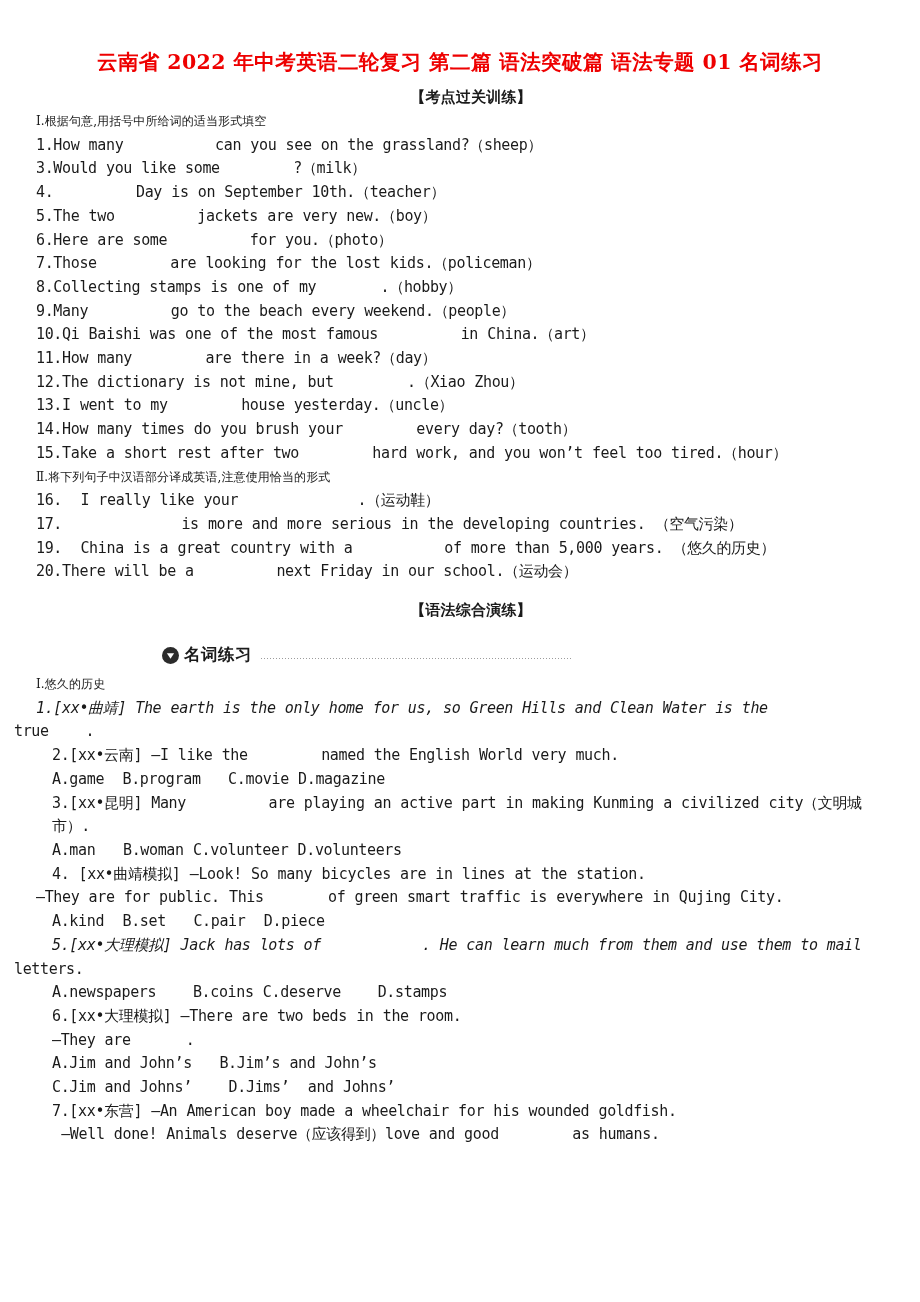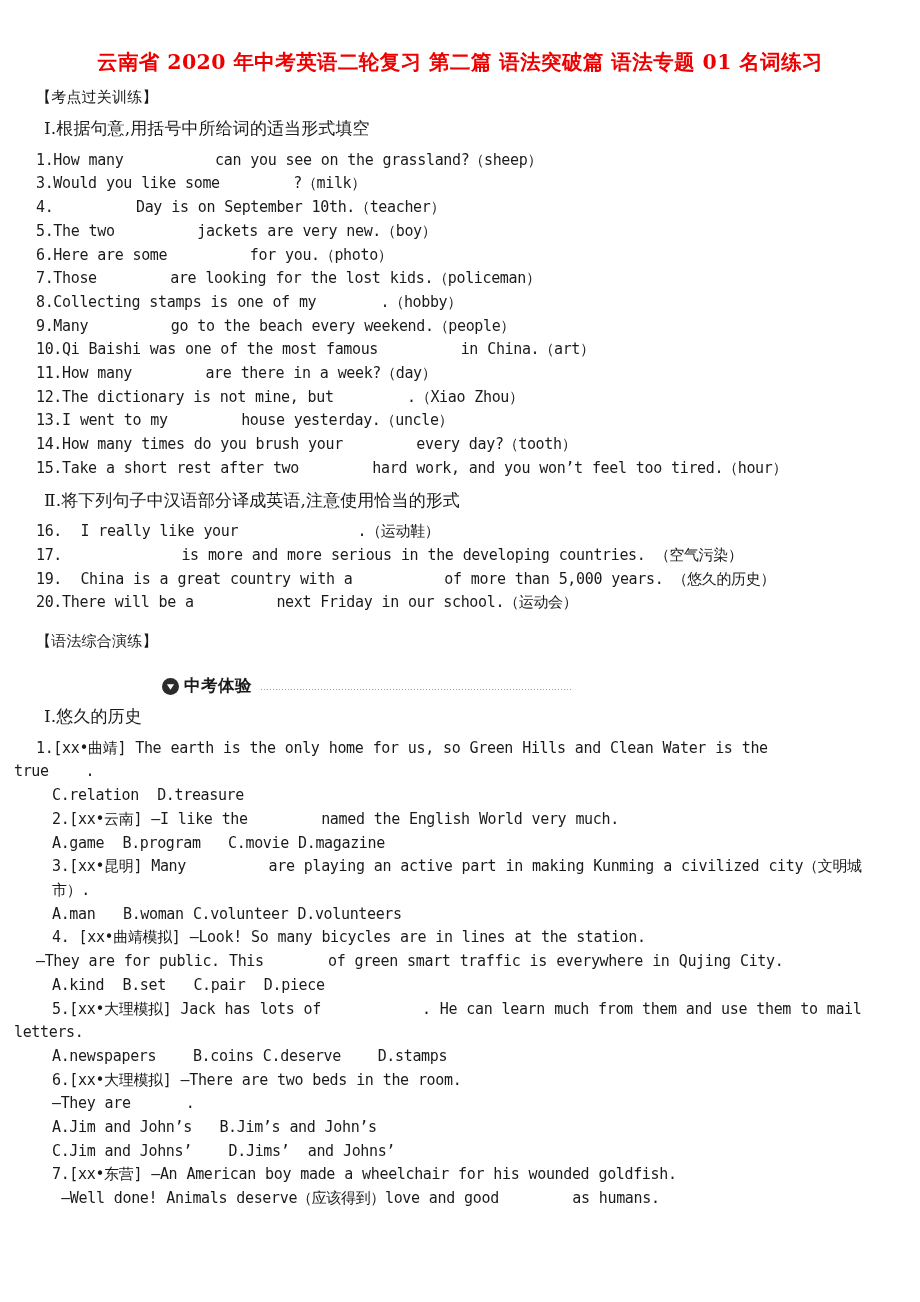--- a/index.html
+++ b/index.html
@@ -40,30 +40,31 @@
   
   .content {
     padding-left: 36px;
     padding-right: 26px;
     margin-top: 9px;
   }
 
   .sec-head {
     font-size: 15px;
     line-height: 24px;
-    margin: 0 0 1px 0;
+    margin: 0 0 1px 12px;
     letter-spacing: 0.2px;
     font-family: "DejaVu Serif", "Liberation Serif", serif;
-    font-weight: normal;
+    font-weight: bold;
+    text-align: center;
   }
 
   .part-head {
-    font-size: 17px;
+    font-size: 12px;
     line-height: 23.7px;
-    margin: 8px;
+    margin: 0;
     letter-spacing: 0.1px;
     font-family: "DejaVu Serif", "Liberation Serif", serif;
   }
 
   
   .q {
     font-size: 15px;
     line-height: 23.7px;
     margin: 0;
     white-space: pre-wrap;
@@ -72,20 +73,21 @@
     word-spacing: 0.5px;
   }
   .q.opt { padding-left: 16px; }
   .q.hang { padding-left: 0px; }
   .q.just-outdent {
     text-align: justify;
     text-align-last: left;
     margin-left: -22px;
     padding-left: 38px;
     text-indent: -16px;
+    font-style: italic;
   }
 
   
   .exp-banner {
     display: flex;
     align-items: center;
     margin-top: 22px;
     margin-bottom: 7px;
     padding-left: 126px;
   }
@@ -125,21 +127,21 @@
     opacity: .85;
   }
 
   .gap-block { height: 14px; }
 </style>
 </head>
 <body>
 
 <div class="page">
 
-  <h1 class="doc-title">云南省 2020 年中考英语二轮复习 第二篇 语法突破篇 语法专题 01 名词练习</h1>
+  <h1 class="doc-title">云南省 2022 年中考英语二轮复习 第二篇 语法突破篇 语法专题 01 名词练习</h1>
 
   <div class="content">
 
     <div class="sec-head">【考点过关训练】</div>
 
     <div class="part-head">Ⅰ.根据句意,用括号中所给词的适当形式填空</div>
 
     <div class="q">1.How many          can you see on the grassland?（sheep）</div>
     <div class="q">3.Would you like some        ?（milk）</div>
     <div class="q">4.         Day is on September 10th.（teacher）</div>
@@ -165,29 +167,28 @@
     <div class="gap-block"></div>
 
     <div class="sec-head">【语法综合演练】</div>
 
     <div class="exp-banner">
       <span class="exp-badge">
         <svg width="9" height="9" viewBox="0 0 10 10" aria-hidden="true">
           <polygon points="1,2.4 9,2.4 5,8.6" fill="#ffffff"></polygon>
         </svg>
       </span>
-      <span class="exp-label">中考体验</span>
+      <span class="exp-label">名词练习</span>
       <span class="exp-rule"></span>
     </div>
 
     <div class="part-head">Ⅰ.悠久的历史</div>
 
     <div class="q just-outdent">1.[xx•曲靖] The earth is the only home for us, so Green Hills and Clean Water is the</div>
     <div class="q hang" style="margin-left:-22px;">true    .</div>
-    <div class="q opt">C.relation  D.treasure</div>
 
     <div class="q opt">2.[xx•云南] —I like the        named the English World very much.</div>
     <div class="q opt">A.game  B.program   C.movie D.magazine</div>
 
     <div class="q opt">3.[xx•昆明] Many         are playing an active part in making Kunming a civilized city（文明城市）.</div>
     <div class="q opt">A.man   B.woman C.volunteer D.volunteers</div>
 
     <div class="q opt">4. [xx•曲靖模拟] —Look! So many bicycles are in lines at the station.</div>
     <div class="q hang">—They are for public. This       of green smart traffic is everywhere in Qujing City.</div>
     <div class="q opt">A.kind  B.set   C.pair  D.piece</div>

